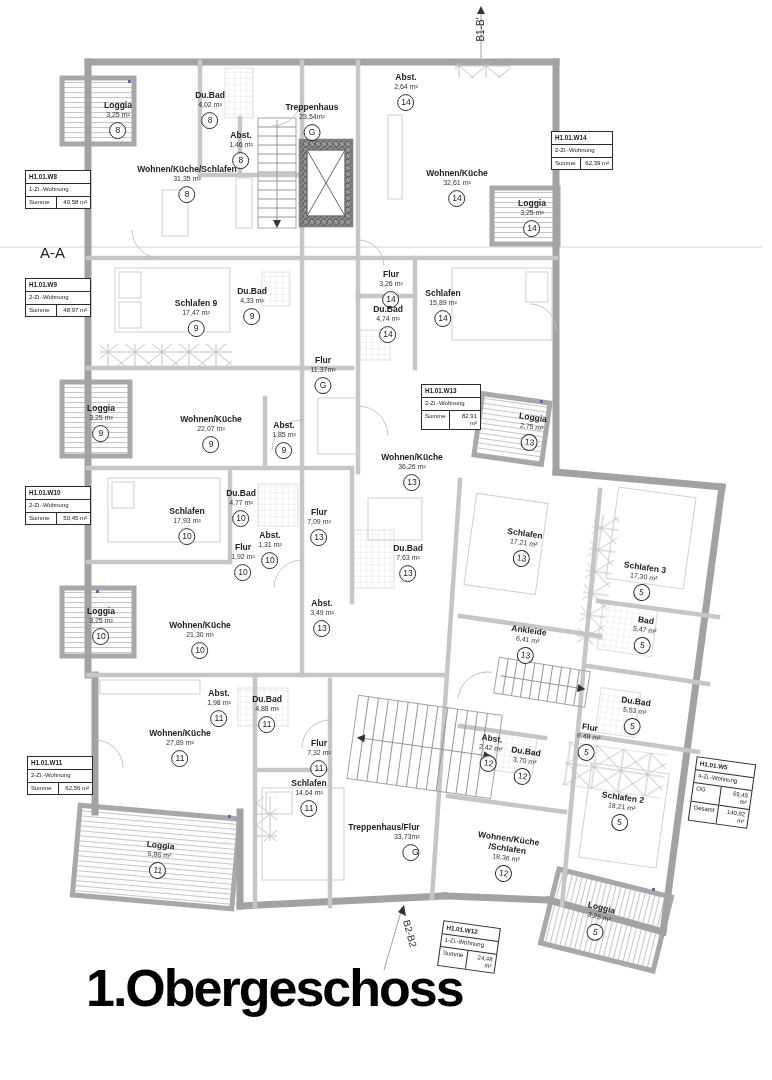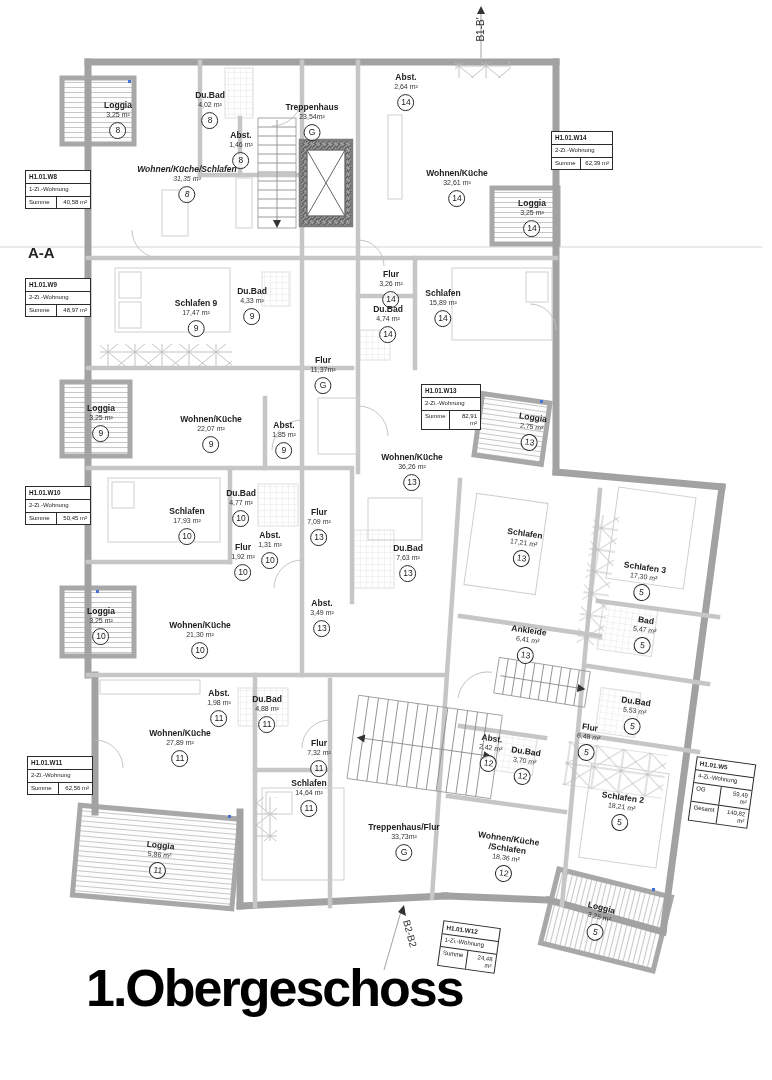--- a/index.html
+++ b/index.html
@@ -204,21 +204,21 @@
     <rect x="228" y="815" width="3" height="3"></rect>
     <rect x="652" y="888" width="3" height="3"></rect>
     <rect x="96" y="590" width="3" height="3"></rect>
   </g>
 </svg>
 
 <div id="labels">
       <div class="room-label" style="left: 118px; top: 120px; transform: translate(-50%, -50%) rotate(0deg);"><div class="room-name">Loggia</div><div class="room-area">3,25 m²</div><span class="unit-circle">8</span></div>
       <div class="room-label" style="left: 210px; top: 110px; transform: translate(-50%, -50%) rotate(0deg);"><div class="room-name">Du.Bad</div><div class="room-area">4,02 m²</div><span class="unit-circle">8</span></div>
       <div class="room-label" style="left: 241px; top: 150px; transform: translate(-50%, -50%) rotate(0deg);"><div class="room-name">Abst.</div><div class="room-area">1,46 m²</div><span class="unit-circle">8</span></div>
-      <div class="room-label" style="left: 187px; top: 184px; transform: translate(-50%, -50%) rotate(0deg); font-style: italic;"><div class="room-name">Wohnen/Küche/Schlafen</div><div class="room-area">31,35 m²</div><span class="unit-circle">8</span></div>
+      <div class="room-label" style="left: 187px; top: 184px; transform: translate(-50%, -50%) rotate(0deg);"><div class="room-name">Wohnen/Küche/Schlafen</div><div class="room-area">31,35 m²</div><span class="unit-circle">8</span></div>
       <div class="room-label" style="left: 312px; top: 122px; transform: translate(-50%, -50%) rotate(0deg);"><div class="room-name">Treppenhaus</div><div class="room-area">23,54m²</div><span class="unit-circle">G</span></div>
       <div class="room-label" style="left: 406px; top: 92px; transform: translate(-50%, -50%) rotate(0deg);"><div class="room-name">Abst.</div><div class="room-area">2,64 m²</div><span class="unit-circle">14</span></div>
       <div class="room-label" style="left: 457px; top: 188px; transform: translate(-50%, -50%) rotate(0deg);"><div class="room-name">Wohnen/Küche</div><div class="room-area">32,61 m²</div><span class="unit-circle">14</span></div>
       <div class="room-label" style="left: 532px; top: 218px; transform: translate(-50%, -50%) rotate(0deg);"><div class="room-name">Loggia</div><div class="room-area">3,25 m²</div><span class="unit-circle">14</span></div>
       <div class="room-label" style="left: 196px; top: 318px; transform: translate(-50%, -50%) rotate(0deg);"><div class="room-name">Schlafen 9</div><div class="room-area">17,47 m²</div><span class="unit-circle">9</span></div>
       <div class="room-label" style="left: 252px; top: 306px; transform: translate(-50%, -50%) rotate(0deg);"><div class="room-name">Du.Bad</div><div class="room-area">4,33 m²</div><span class="unit-circle">9</span></div>
       <div class="room-label" style="left: 391px; top: 289px; transform: translate(-50%, -50%) rotate(0deg);"><div class="room-name">Flur</div><div class="room-area">3,26 m²</div><span class="unit-circle">14</span></div>
       <div class="room-label" style="left: 388px; top: 324px; transform: translate(-50%, -50%) rotate(0deg);"><div class="room-name">Du.Bad</div><div class="room-area">4,74 m²</div><span class="unit-circle">14</span></div>
       <div class="room-label" style="left: 443px; top: 308px; transform: translate(-50%, -50%) rotate(0deg);"><div class="room-name">Schlafen</div><div class="room-area">15,89 m²</div><span class="unit-circle">14</span></div>
       <div class="room-label" style="left: 323px; top: 375px; transform: translate(-50%, -50%) rotate(0deg);"><div class="room-name">Flur</div><div class="room-area">11,37m²</div><span class="unit-circle">G</span></div>
@@ -241,21 +241,21 @@
       <div class="room-label" style="left: 643px; top: 582px; transform: translate(-50%, -50%) rotate(8deg);"><div class="room-name">Schlafen 3</div><div class="room-area">17,30 m²</div><span class="unit-circle">5</span></div>
       <div class="room-label" style="left: 644px; top: 635px; transform: translate(-50%, -50%) rotate(8deg);"><div class="room-name">Bad</div><div class="room-area">5,47 m²</div><span class="unit-circle">5</span></div>
       <div class="room-label" style="left: 634px; top: 716px; transform: translate(-50%, -50%) rotate(8deg);"><div class="room-name">Du.Bad</div><div class="room-area">5,53 m²</div><span class="unit-circle">5</span></div>
       <div class="room-label" style="left: 588px; top: 742px; transform: translate(-50%, -50%) rotate(8deg);"><div class="room-name">Flur</div><div class="room-area">6,48 m²</div><span class="unit-circle">5</span></div>
       <div class="room-label" style="left: 621px; top: 812px; transform: translate(-50%, -50%) rotate(8deg);"><div class="room-name">Schlafen 2</div><div class="room-area">18,21 m²</div><span class="unit-circle">5</span></div>
       <div class="room-label" style="left: 219px; top: 708px; transform: translate(-50%, -50%) rotate(0deg);"><div class="room-name">Abst.</div><div class="room-area">1,98 m²</div><span class="unit-circle">11</span></div>
       <div class="room-label" style="left: 267px; top: 714px; transform: translate(-50%, -50%) rotate(0deg);"><div class="room-name">Du.Bad</div><div class="room-area">4,88 m²</div><span class="unit-circle">11</span></div>
       <div class="room-label" style="left: 180px; top: 748px; transform: translate(-50%, -50%) rotate(0deg);"><div class="room-name">Wohnen/Küche</div><div class="room-area">27,89 m²</div><span class="unit-circle">11</span></div>
       <div class="room-label" style="left: 319px; top: 758px; transform: translate(-50%, -50%) rotate(0deg);"><div class="room-name">Flur</div><div class="room-area">7,32 m²</div><span class="unit-circle">11</span></div>
       <div class="room-label" style="left: 309px; top: 798px; transform: translate(-50%, -50%) rotate(0deg);"><div class="room-name">Schlafen</div><div class="room-area">14,64 m²</div><span class="unit-circle">11</span></div>
-      <div class="room-label" style="left: 404px; top: 842px; transform: translate(-50%, -50%) rotate(0deg);"><div class="room-name">Treppenhaus/Flur</div><div class="room-area">33,73m²</div><span class="unit-circle">G</span></div>
+      <div class="room-label" style="left: 384px; top: 842px; transform: translate(-50%, -50%) rotate(0deg); text-align: right;"><div class="room-name">Treppenhaus/Flur</div><div class="room-area">33,73m²</div><span class="unit-circle">G</span></div>
       <div class="room-label" style="left: 490px; top: 753px; transform: translate(-50%, -50%) rotate(8deg);"><div class="room-name">Abst.</div><div class="room-area">2,42 m²</div><span class="unit-circle">12</span></div>
       <div class="room-label" style="left: 524px; top: 766px; transform: translate(-50%, -50%) rotate(8deg);"><div class="room-name">Du.Bad</div><div class="room-area">3,70 m²</div><span class="unit-circle">12</span></div>
       <div class="room-label" style="left: 506px; top: 858px; transform: translate(-50%, -50%) rotate(8deg);"><div class="room-name">Wohnen/Küche</div><div class="room-name">/Schlafen</div><div class="room-area">18,36 m²</div><span class="unit-circle">12</span></div>
       <div class="room-label" style="left: 159px; top: 860px; transform: translate(-50%, -50%) rotate(6deg);"><div class="room-name">Loggia</div><div class="room-area">5,86 m²</div><span class="unit-circle">11</span></div>
       <div class="room-label" style="left: 598px; top: 922px; transform: translate(-50%, -50%) rotate(14deg);"><div class="room-name">Loggia</div><div class="room-area">3,25 m²</div><span class="unit-circle">5</span></div>
       <div class="apt-box" style="left: 25px; top: 170px; width: 64px;">
         <div class="hd">H1.01.W8</div>
         <div class="tp">1-Zi.-Wohnung</div>
         <div class="rw">
           <div class="c1">Summe</div>
@@ -317,19 +317,19 @@
       <div class="apt-box" style="left: 440px; top: 924px; width: 56px; transform: rotate(8deg);">
         <div class="hd">H1.01.W12</div>
         <div class="tp">1-Zi.-Wohnung</div>
         <div class="rw">
           <div class="c1">Summe</div>
           <div class="c2">24,48 m²</div>
         </div>
       </div>
     </div>
 
-<div class="sec-label" style="left:28px;top:244px;font-weight:bold;">A-A</div>
+<div class="sec-label" style="left:40px;top:244px;">A-A</div>
 <div class="sec-small" style="left:468px;top:24px;transform:rotate(-90deg);">B1-B'</div>
 <div class="sec-small" style="left:396px;top:928px;transform:rotate(75deg);">B2-B2</div>
 
 <div class="page-title">1.Obergeschoss</div>
 
 </div>
 
 </body></html>

